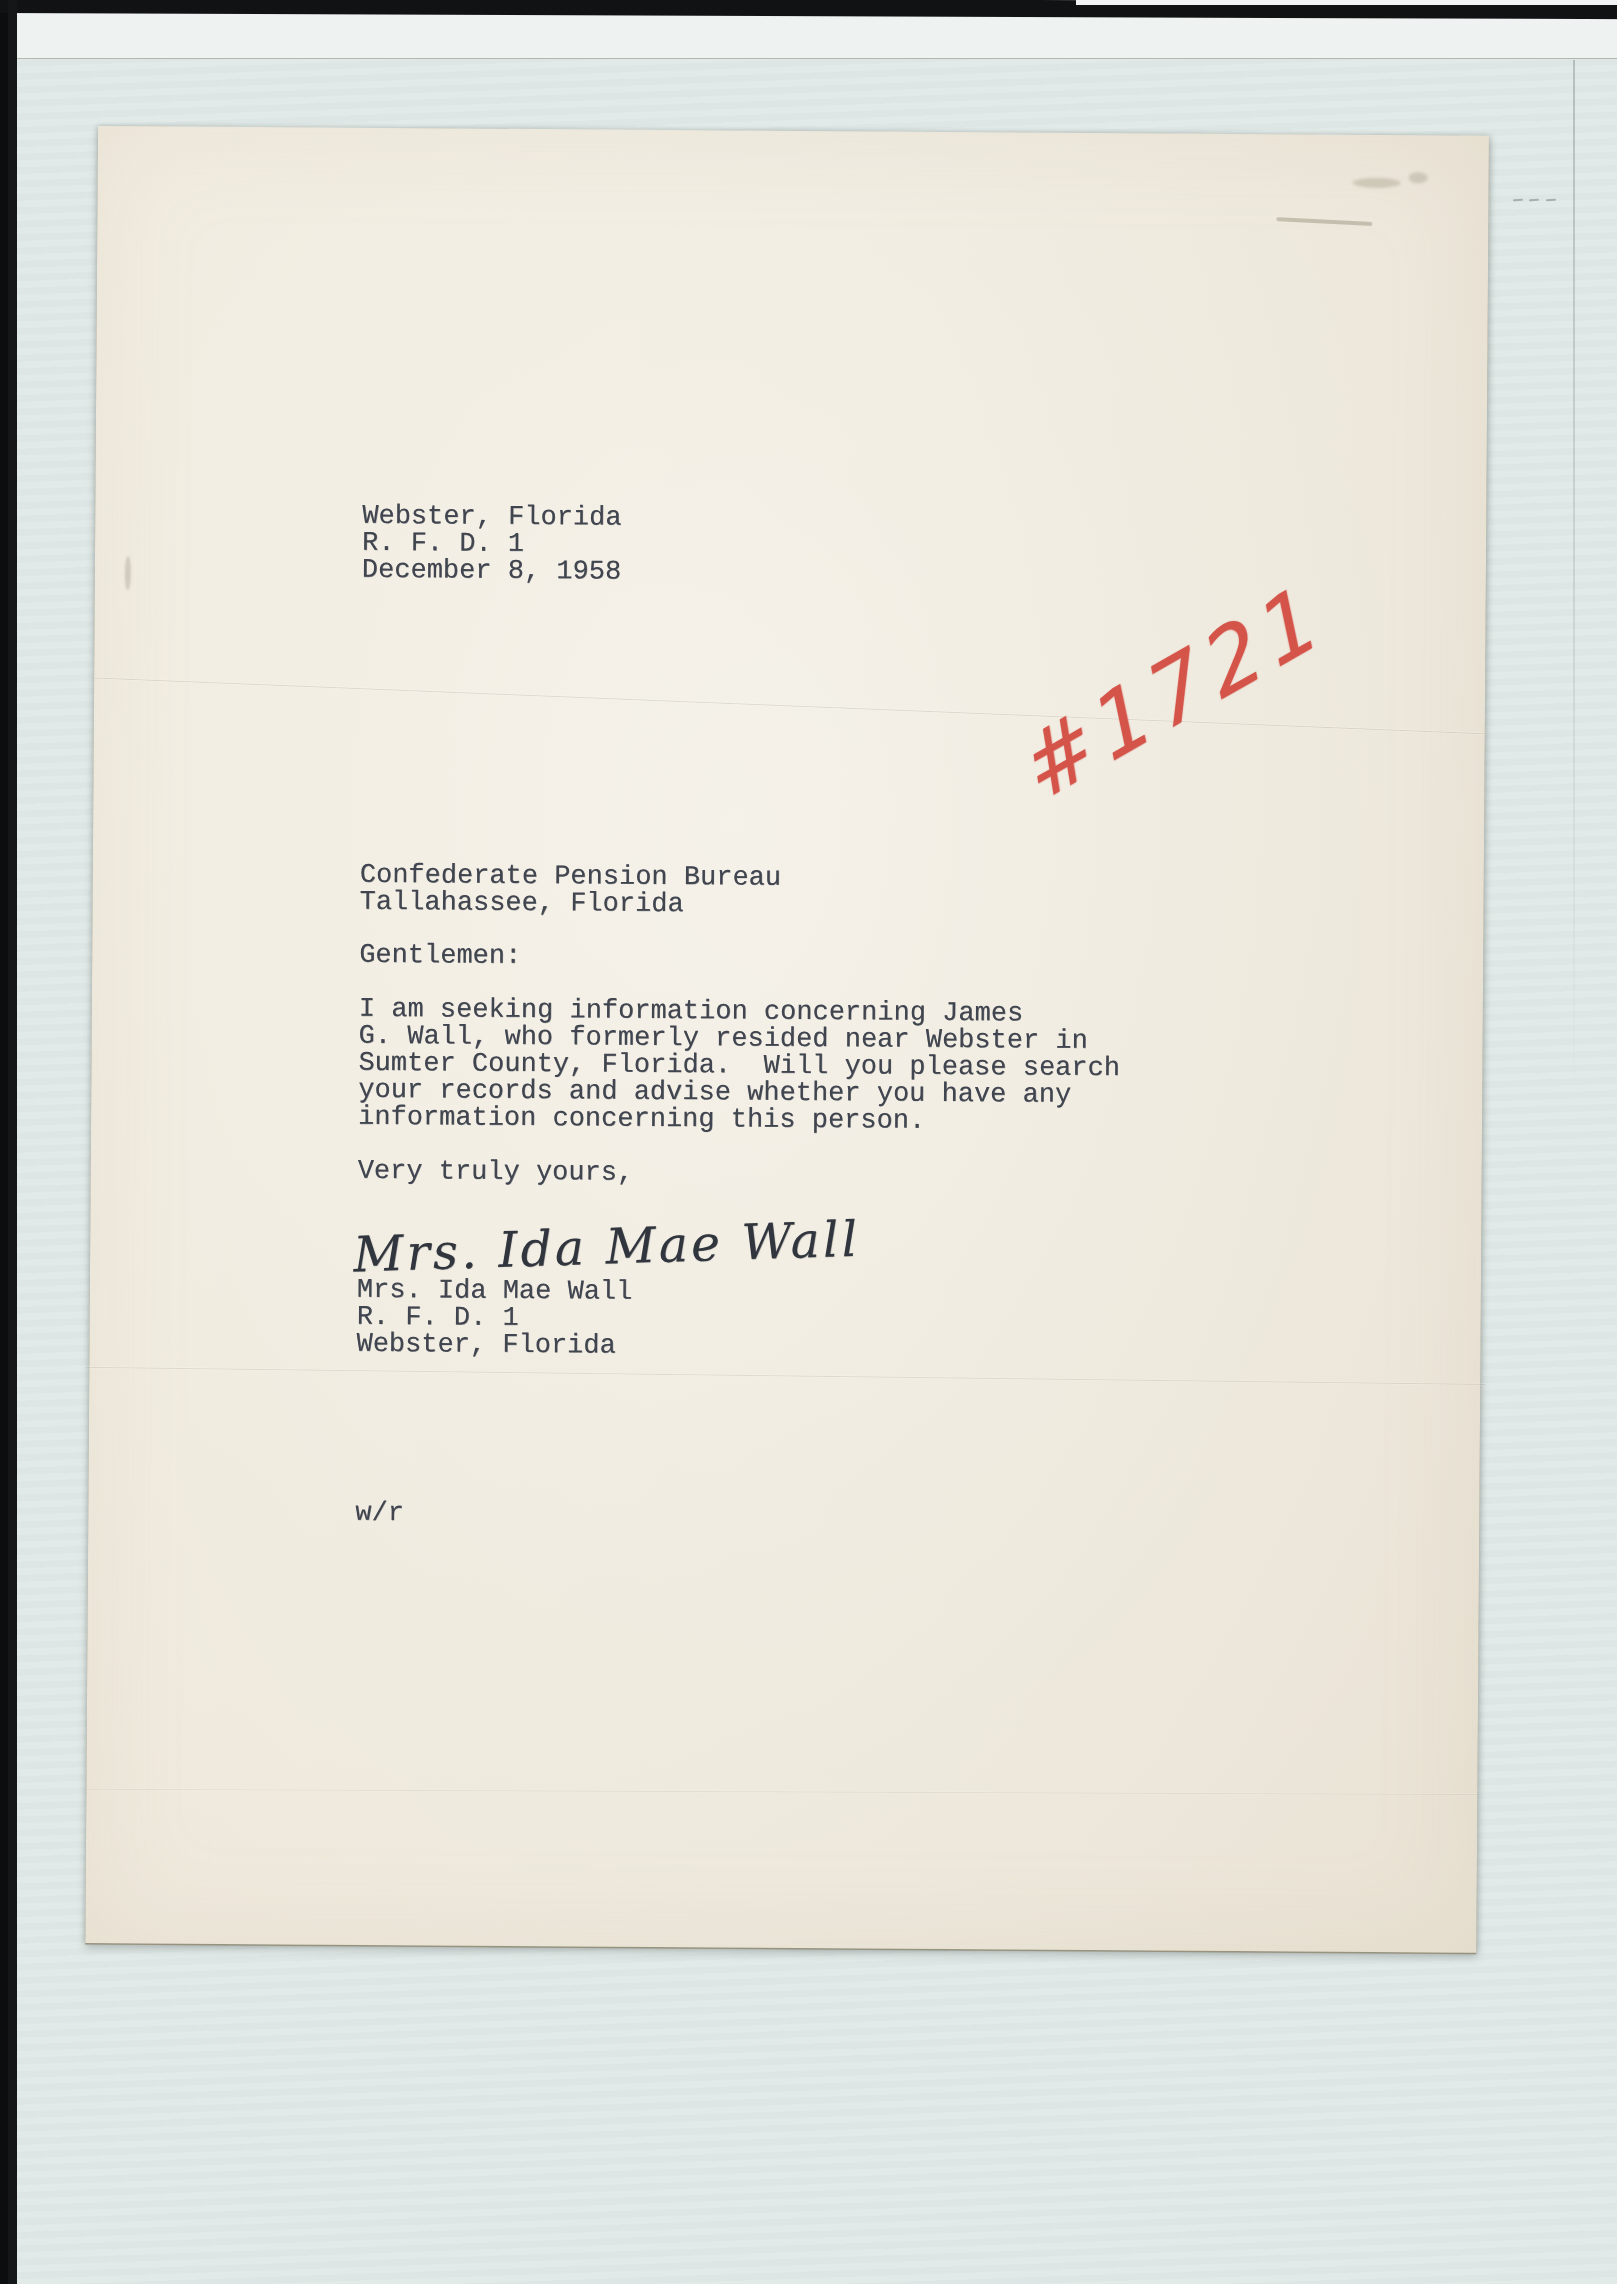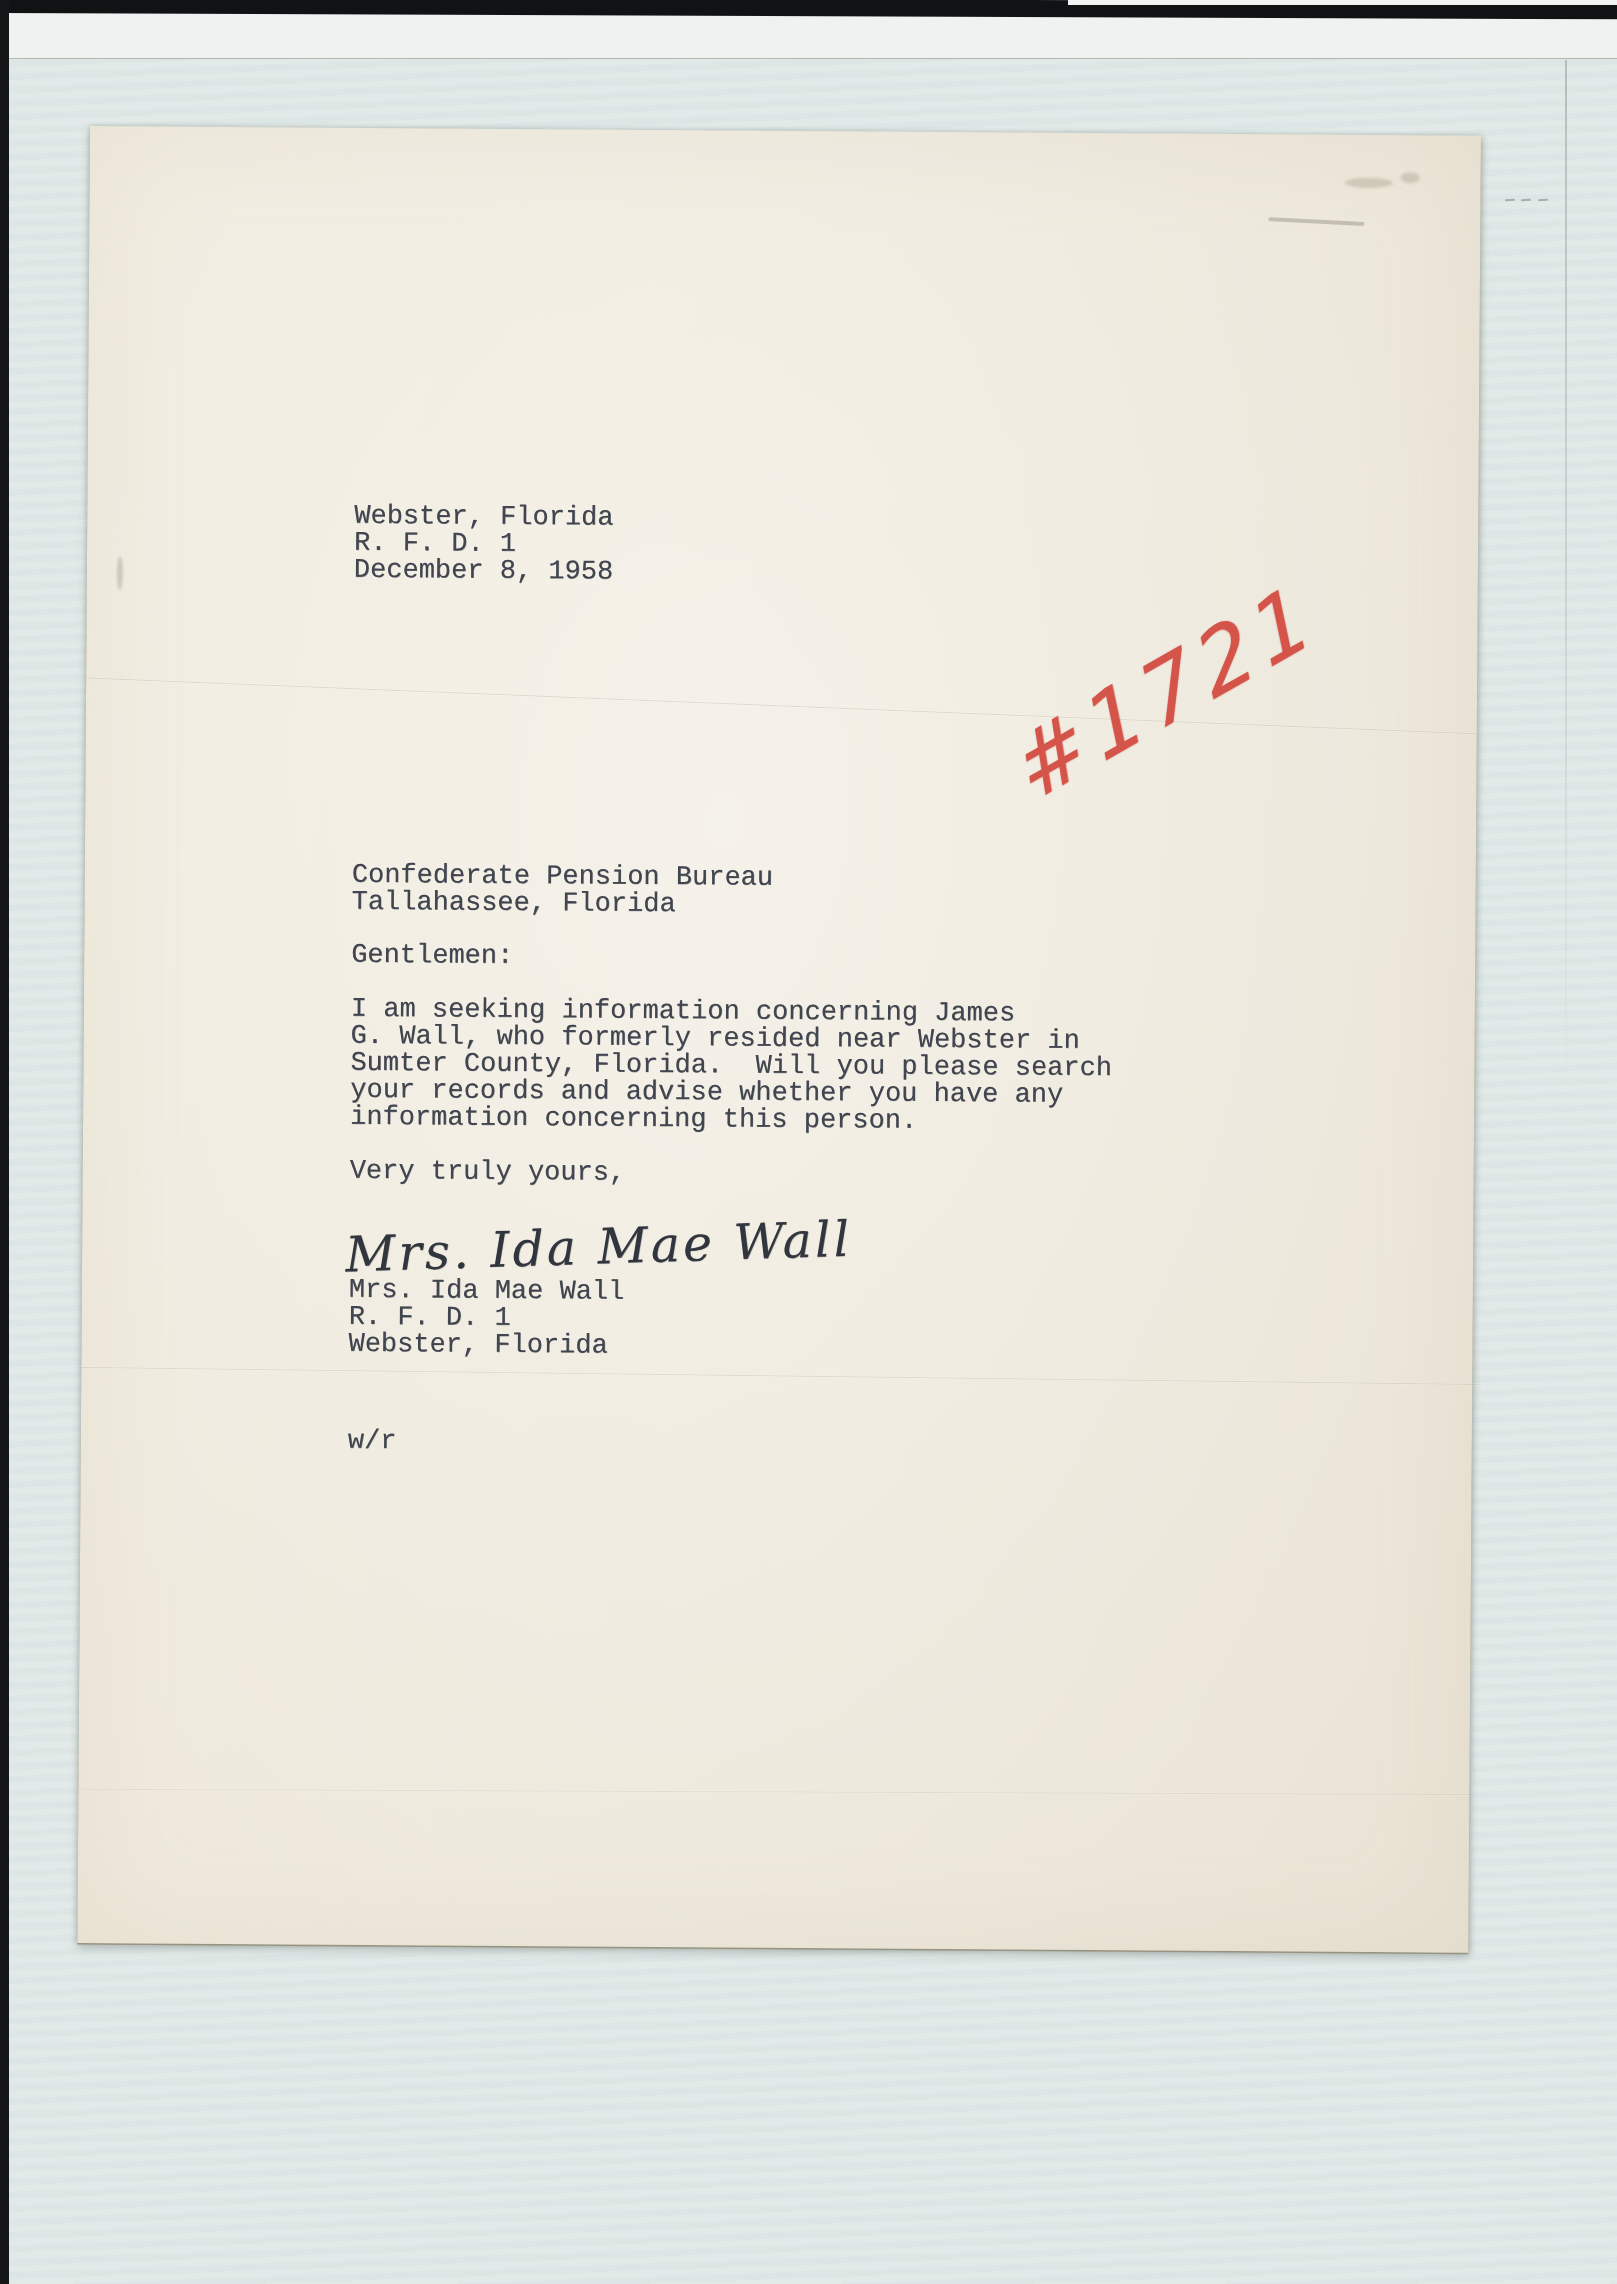--- a/index.html
+++ b/index.html
@@ -2,21 +2,21 @@
 <html style="font-size:12px"><head>
 <meta charset="utf-8">
 <style>
   html, body {
     margin: 0; padding: 0;
     width: 1618px; height: 2284px;
     background: #0c0d0f;
     overflow: hidden;
     font-family: "Liberation Sans", sans-serif;
   }
-  .scan { position: absolute; inset: 0; }
+  .scan { position: absolute; inset: 0; margin-left: 8px; }
 
   
   .bed {
     position: absolute; inset: 0;
     background:
       repeating-linear-gradient(178deg, rgba(255,255,255,0.05) 0 6.7px, rgba(160,175,172,0.05) 6.7px 13.4px),
       #e0e9e7;
     border-top-left-radius: 25.4px;
   }
   .bed-top-strip {
@@ -94,21 +94,21 @@
     color: #40454f;
     white-space: pre-wrap;
     text-shadow: 0.4px 0.4px 0.6px rgba(64,69,79,0.55);
   }
   .sender      { top: 375px; }
   .recipient   { top: 734px; }
   .salutation  { top: 814px; }
   .body-text   { top: 868px; }
   .closing     { top: 1030px; }
   .typed-sig   { top: 1149px; }
-  .initials    { top: 1300px; }
+  .initials    { top: 1372px; }
 
   
   .file-number {
     position: absolute; left: 935px; top: 598px; height: 88px;
     font-family: "DejaVu Sans", sans-serif;
     font-style: italic;
     font-size: 87px; line-height: 88px;
     letter-spacing: 8.2px;
     color: #d5544a;
     transform: rotate(-30deg) skewX(-7deg);

